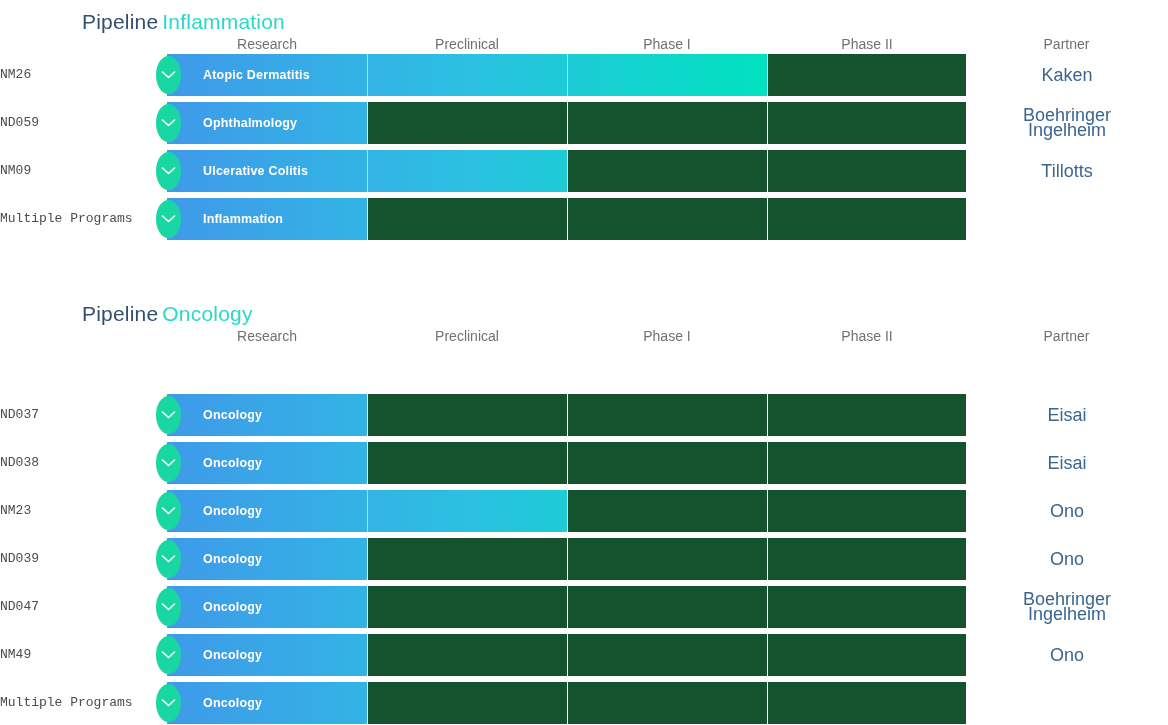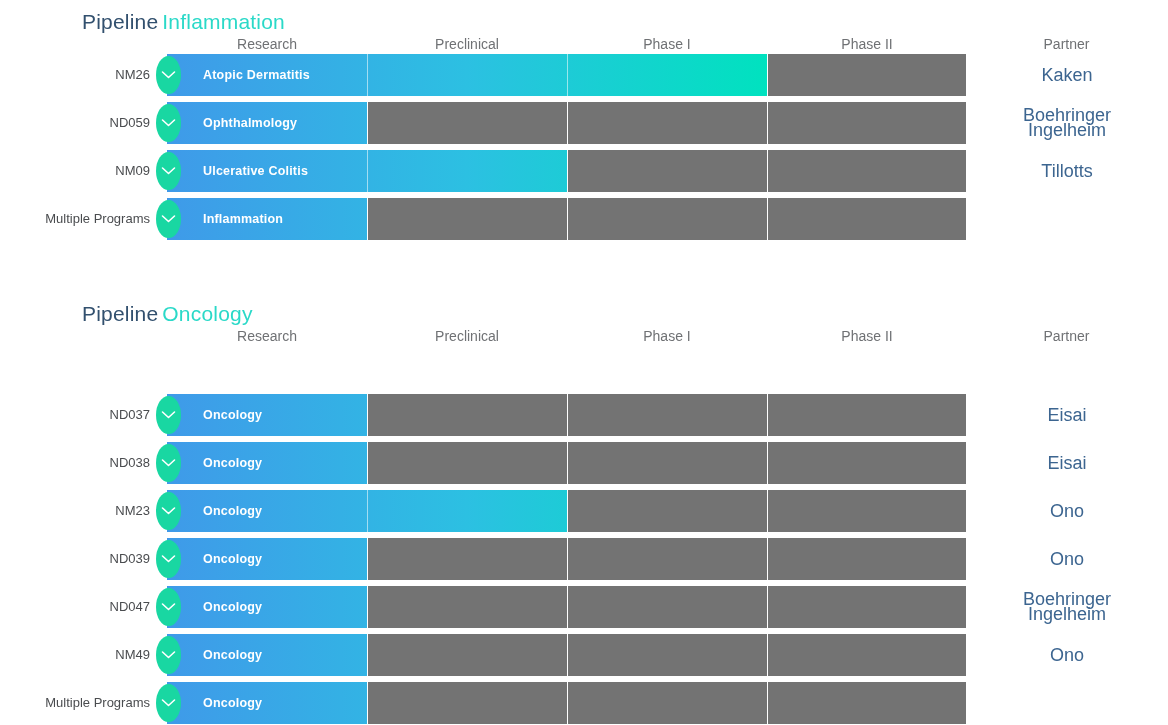--- a/index.html
+++ b/index.html
@@ -68,33 +68,33 @@
     margin-bottom: 6px;
   }
 
   .row-code {
     position: absolute;
     left: 0;
     top: 0;
     width: 150px;
     height: 42px;
     line-height: 42px;
-    text-align: right;
     font-size: 13px;
     color: #4a4c4f;
     white-space: nowrap;
+    font-family: Liberation Mono, monospace;
   }
 
   .track {
     position: absolute;
     left: 167px;
     top: 0;
     width: 799px;
     height: 42px;
-    background: #737373;
+    background: #14532d;
   }
   .track .seg-divider {
     position: absolute;
     top: 0;
     width: 1px;
     height: 42px;
     background: #ffffff;
   }
   .sd-1 { left: 200px; }
   .sd-2 { left: 400px; }

